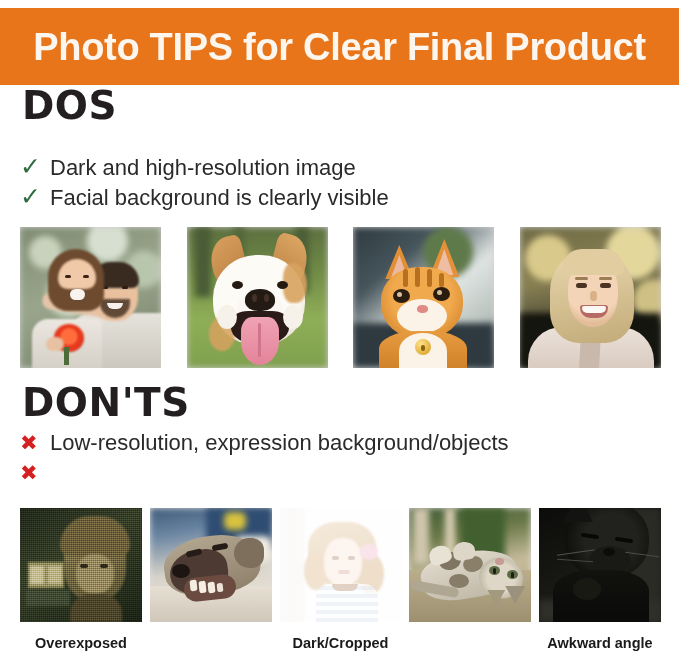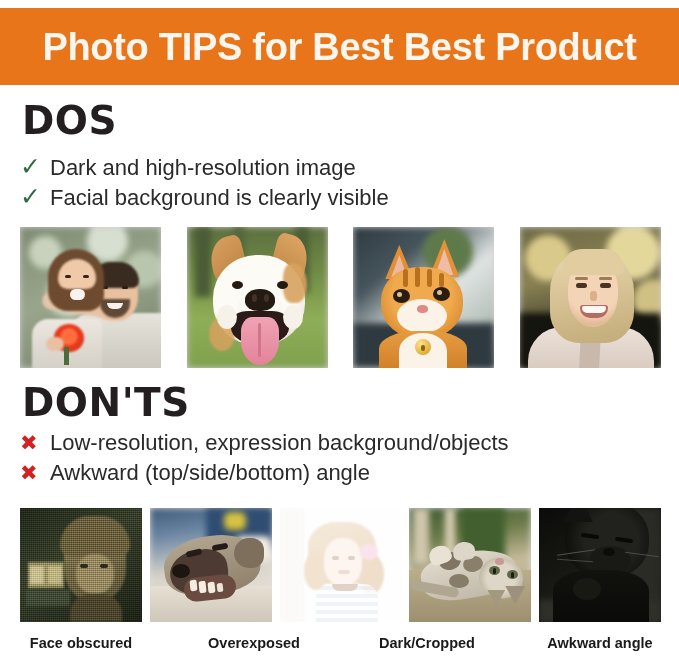--- a/index.html
+++ b/index.html
@@ -41,21 +41,21 @@
   .section-heading {
     position: absolute;
     left: 22px;
     font-size: 39px;
     font-weight: 700;
     color: #231f20;
     letter-spacing: 0.5px;
     line-height: 1;
     font-family: "DejaVu Sans", sans-serif;
   }
-  #dos-heading { top: 101px; }
+  #dos-heading { top: 86px; }
   #donts-heading { top: 383px; }
 
   
   .bullet-list {
     position: absolute;
     left: 20px;
     width: 640px;
   }
   #dos-list { top: 152px; }
   #donts-list { top: 428px; }
@@ -172,21 +172,21 @@
   }
   .dark-ov {
     position: absolute; inset: 0;
     background: rgba(0,0,0,.42);
   }
 </style>
 </head>
 <body>
 
 <div id="header-banner">
-  <div id="header-title">Photo TIPS for Best Best Product</div>
+  <div id="header-title">Photo TIPS for Clear Final Product</div>
 </div>
 
 <div id="dos-heading" class="section-heading">DOS</div>
 
 <div id="dos-list" class="bullet-list">
   <div class="bullet-row">
     <span class="bullet-mark mark-check">✓</span>
     <span class="bullet-text">Dark and high-resolution image</span>
   </div>
   <div class="bullet-row">
@@ -344,21 +344,20 @@
 
 <div id="donts-heading" class="section-heading">DON'TS</div>
 
 <div id="donts-list" class="bullet-list">
   <div class="bullet-row">
     <span class="bullet-mark mark-cross">✖</span>
     <span class="bullet-text">Low-resolution, expression background/objects</span>
   </div>
   <div class="bullet-row">
     <span class="bullet-mark mark-cross">✖</span>
-    <span class="bullet-text">Awkward (top/side/bottom) angle</span>
   </div>
 </div>
 
 <div id="donts-photo-row">
 
   <div class="photo-bad">
     <div class="scene">
       <div class="el" style="inset:0;background:linear-gradient(150deg,#232a1c 0%,#39412c 40%,#1d2417 100%);"></div>
       <div class="el soft" style="left:8px;top:54px;width:36px;height:26px;background:#d9c98a;opacity:.6;"></div>
       <div class="el soft" style="left:10px;top:58px;width:14px;height:18px;background:#f2e6b8;opacity:.55;"></div>
@@ -486,17 +485,16 @@
 
       <div class="el" style="left:14px;top:62px;width:96px;height:52px;background:linear-gradient(180deg,#1f1f1a,#121210);border-radius:40% 40% 0 0;"></div>
       <div class="el" style="left:34px;top:70px;width:28px;height:22px;background:#2b2b24;border-radius:50%;"></div>
       <div class="dark-ov"></div>
     </div>
   </div>
 
 </div>
 
 <div id="caption-row">
-  <div class="caption-cell">Face obscured</div>
   <div class="caption-cell">Overexposed</div>
   <div class="caption-cell">Dark/Cropped</div>
   <div class="caption-cell">Awkward angle</div>
 </div>
 
 </body></html>

